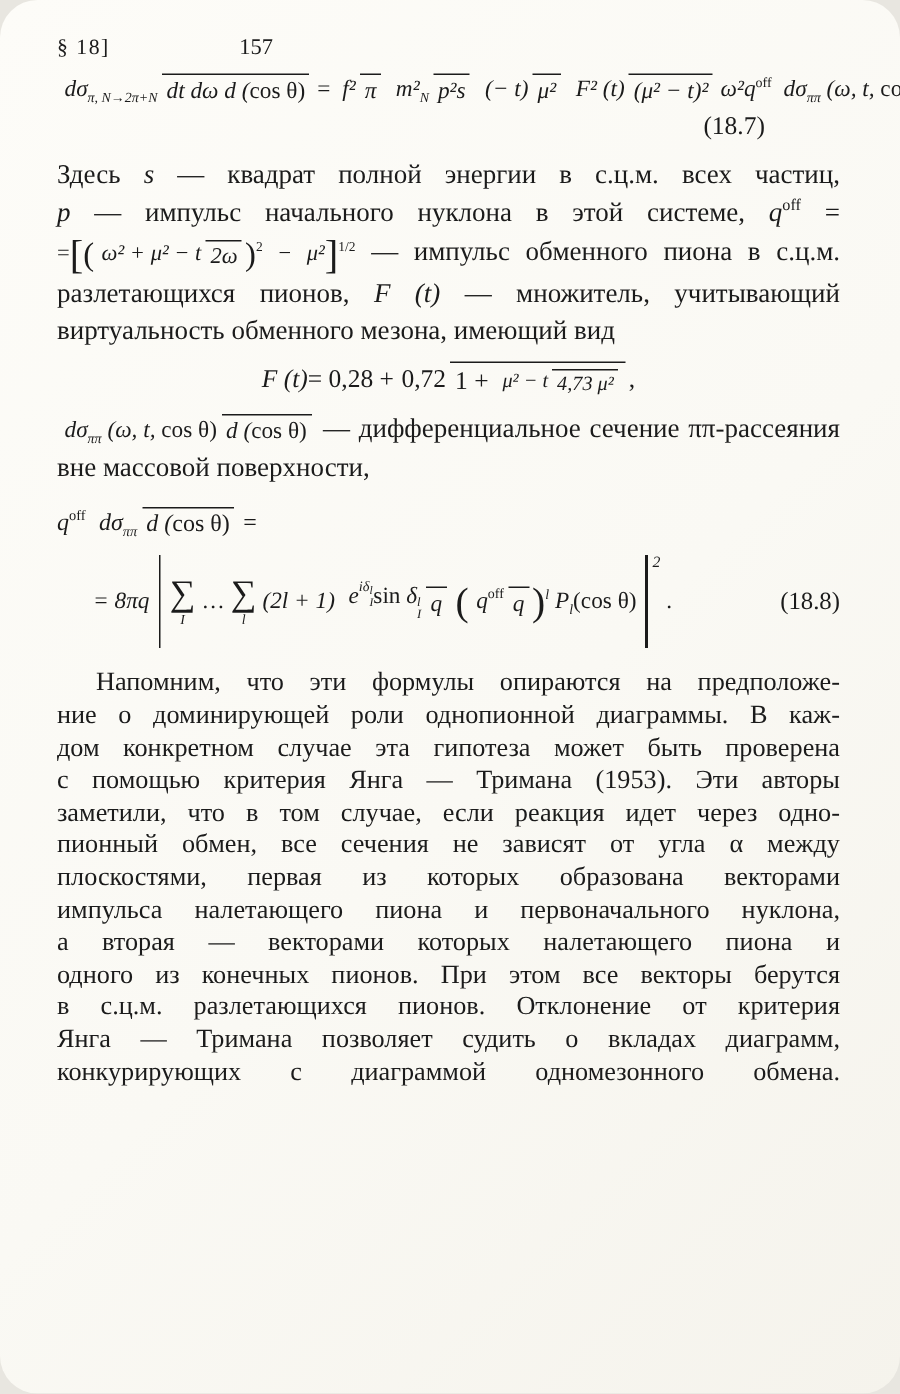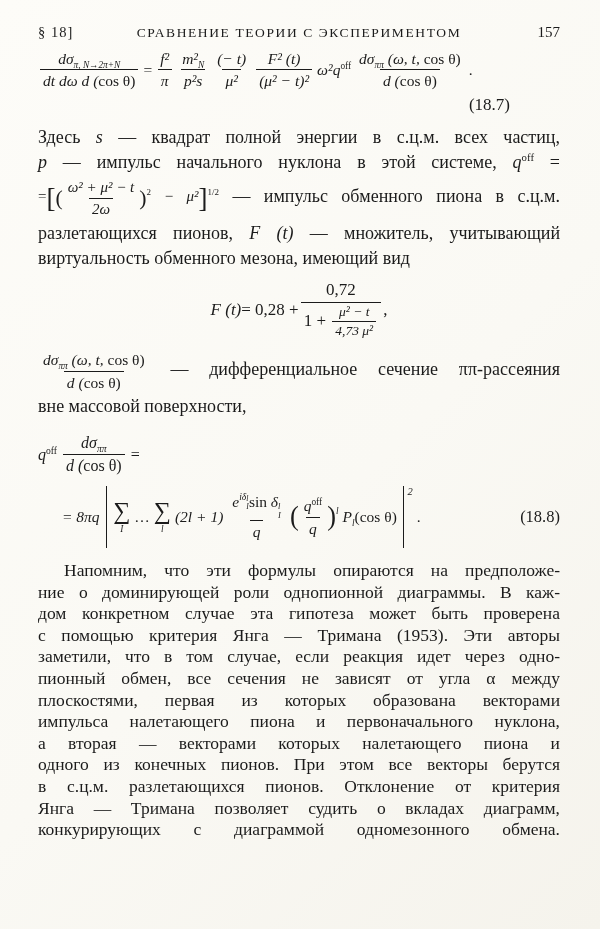--- a/index.html
+++ b/index.html
@@ -6,36 +6,37 @@
   body{
     width:600px;height:929px;overflow:hidden;
     background:#e8e6e0;
   }
   .page{
     box-sizing:border-box;width:600px;height:929px;
     background:linear-gradient(135deg,#fdfcf8 0%,#faf9f4 55%,#f5f3ec 100%);
     padding:24px 40px 0 38px;
     font-family:"Liberation Serif","DejaVu Serif",serif;
     color:#1b1b1b;
+    border-radius:25px;
   }
   
   .hdr{display:flex;align-items:baseline;font-size:14.5px;}
   .hdr-sec{width:72px;letter-spacing:1px;}
   .hdr-title{flex:1;text-align:center;letter-spacing:1.6px;font-size:13.5px;}
   .hdr-page{width:72px;text-align:right;font-size:15px;}
   
   .para{font-size:18px;line-height:25px;}
   .jline{text-align:justify;text-align-last:justify;}
   .jline.nolast{text-align-last:left;}
   .m{font-style:italic;}
   .up{font-style:normal;}
   .sp{font-size:0.6em;vertical-align:super;line-height:0;}
   .sb{font-size:0.6em;vertical-align:sub;line-height:0;}
   
-  .frac{display:inline-flex;flex-direction:column;align-items:center;vertical-align:middle;text-align:left;margin:0 2px;}
+  .frac{display:inline-flex;flex-direction:row;align-items:center;vertical-align:middle;text-align:left;margin:0 2px;}
   .fr-num{display:block;padding:0 3px 1px;line-height:1.25;white-space:nowrap;}
   .fr-den{display:block;border-top:1.4px solid #1b1b1b;padding:1px 3px 0;line-height:1.25;white-space:nowrap;}
   
   .eq{display:flex;align-items:center;white-space:nowrap;}
   .eq187{margin-top:8px;font-size:15.5px;gap:3px;}
   .eqnum-line{text-align:right;padding-right:50px;font-size:17px;margin-top:4px;}
   .para2{margin-top:10px;}
   .inmath{font-size:15px;white-space:nowrap;}
   .bk{font-size:1.8em;line-height:0;vertical-align:middle;font-style:normal;}
   .bk2{font-size:1.45em;line-height:0;vertical-align:middle;font-style:normal;}
@@ -64,21 +65,20 @@
   .para4{margin-top:12px;font-size:17.5px;line-height:21.6px;}
   .para4 .ind{text-indent:26px;}
 </style>
 </head>
 <body>
 
 <div class="page">
 
   <div class="hdr">
     <span class="hdr-sec">§ 18]</span>
-    <span class="hdr-title">СРАВНЕНИЕ ТЕОРИИ С ЭКСПЕРИМЕНТОМ</span>
     <span class="hdr-page">157</span>
   </div>
 
 
   <div class="eq eq187">
     <span class="frac">
       <span class="fr-num"><span class="m">dσ</span><span class="sb m">π, N→2π+N</span></span>
       <span class="fr-den"><span class="m">dt dω d (</span><span class="up">cos θ)</span></span>
     </span>
     <span class="up">=</span>

